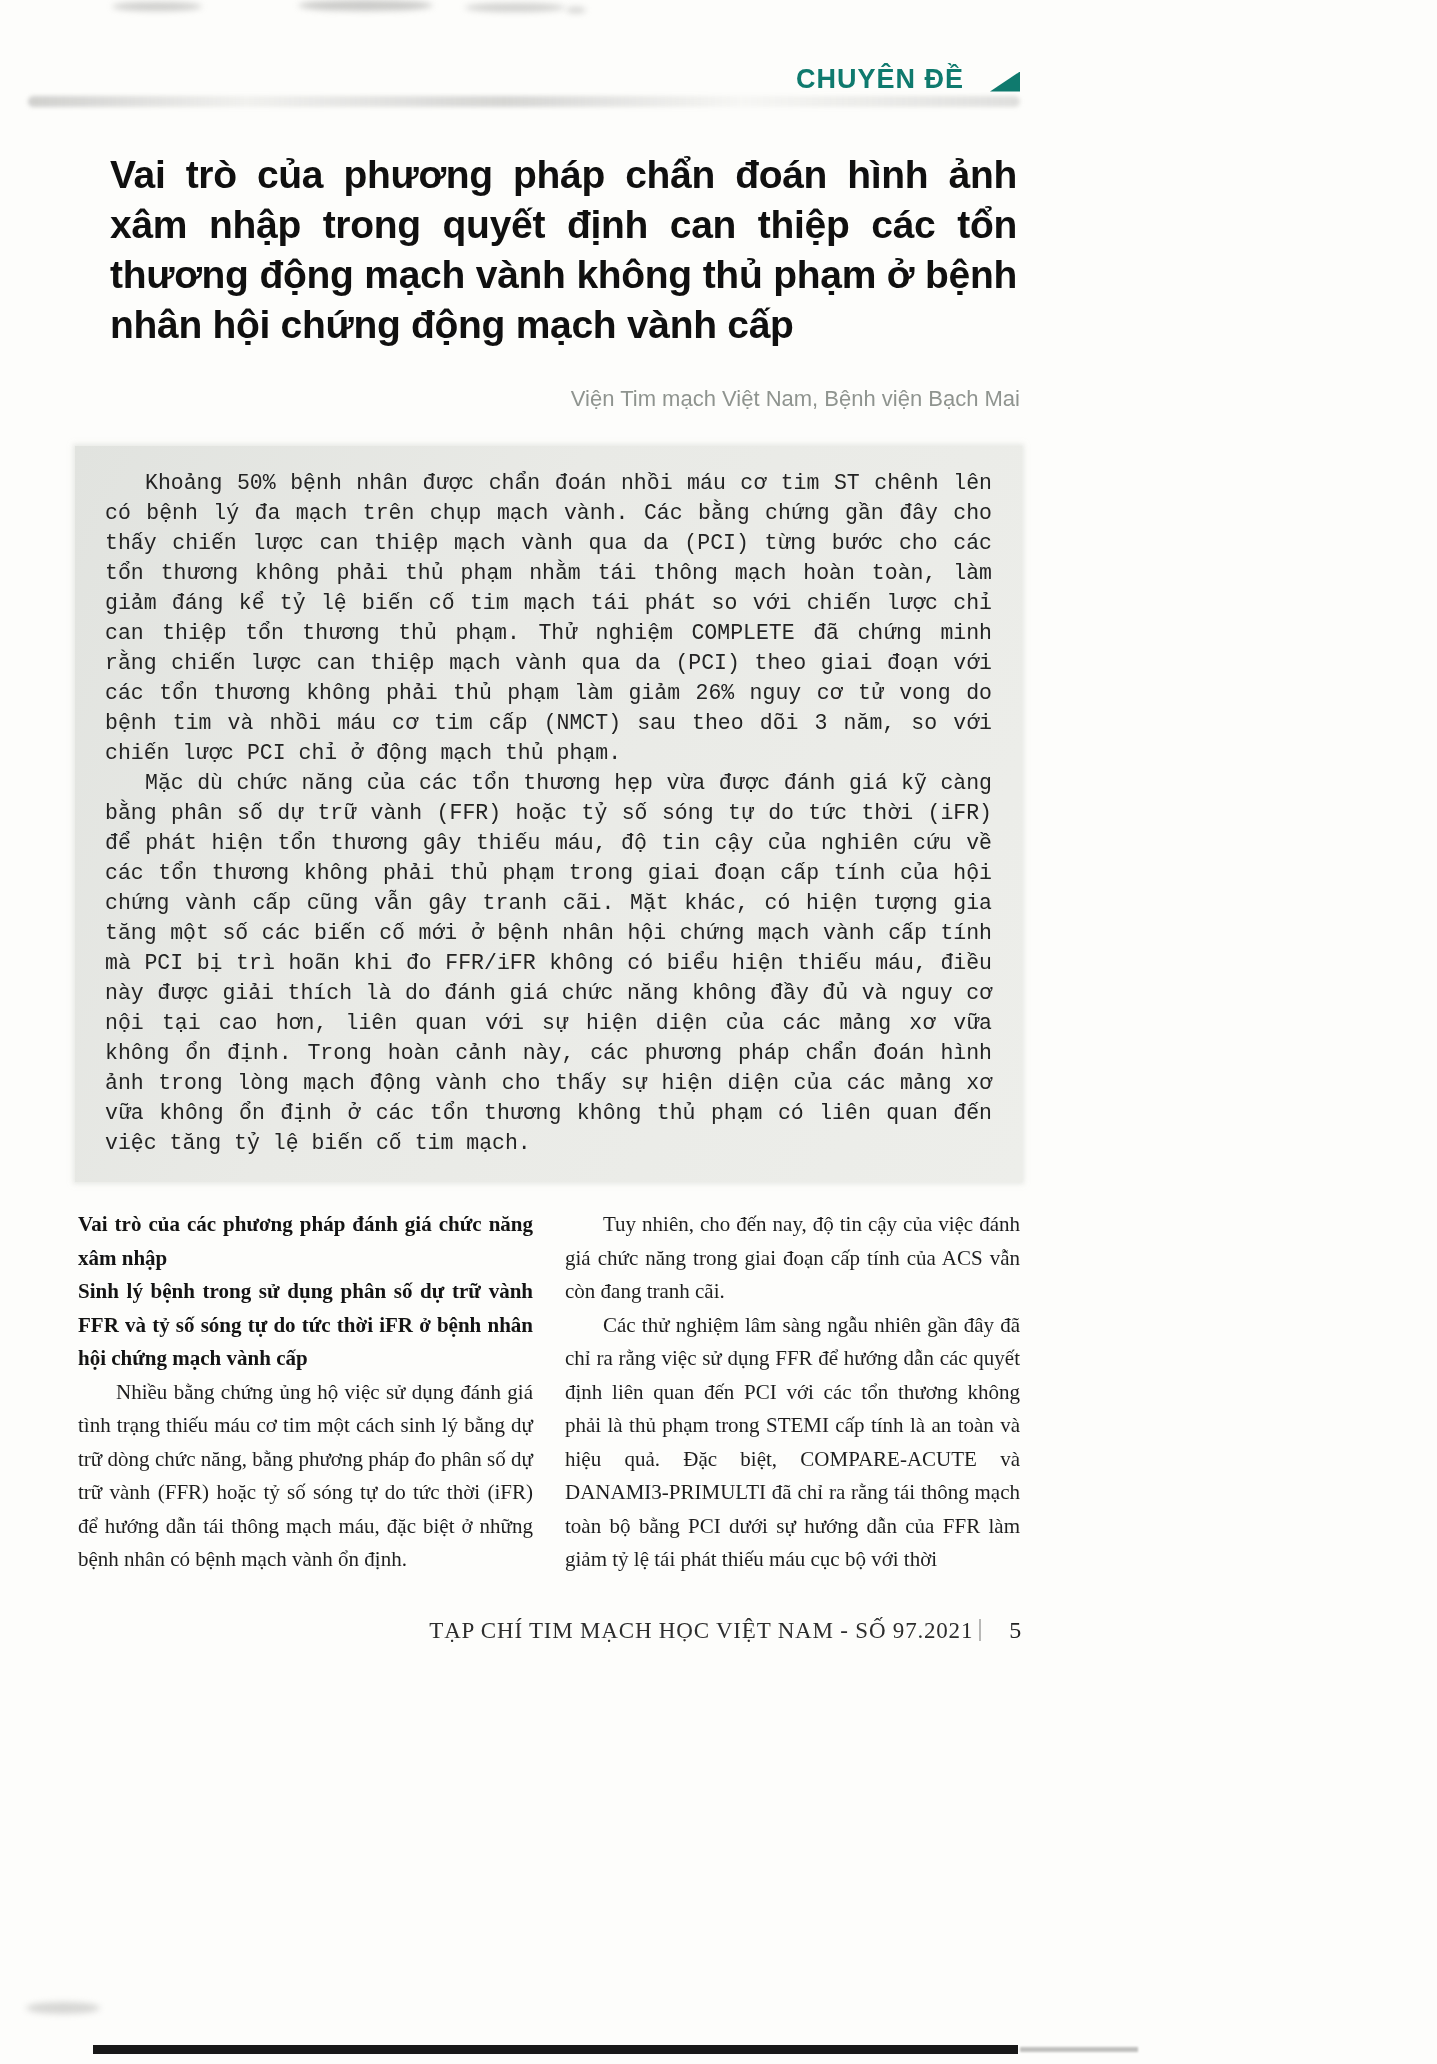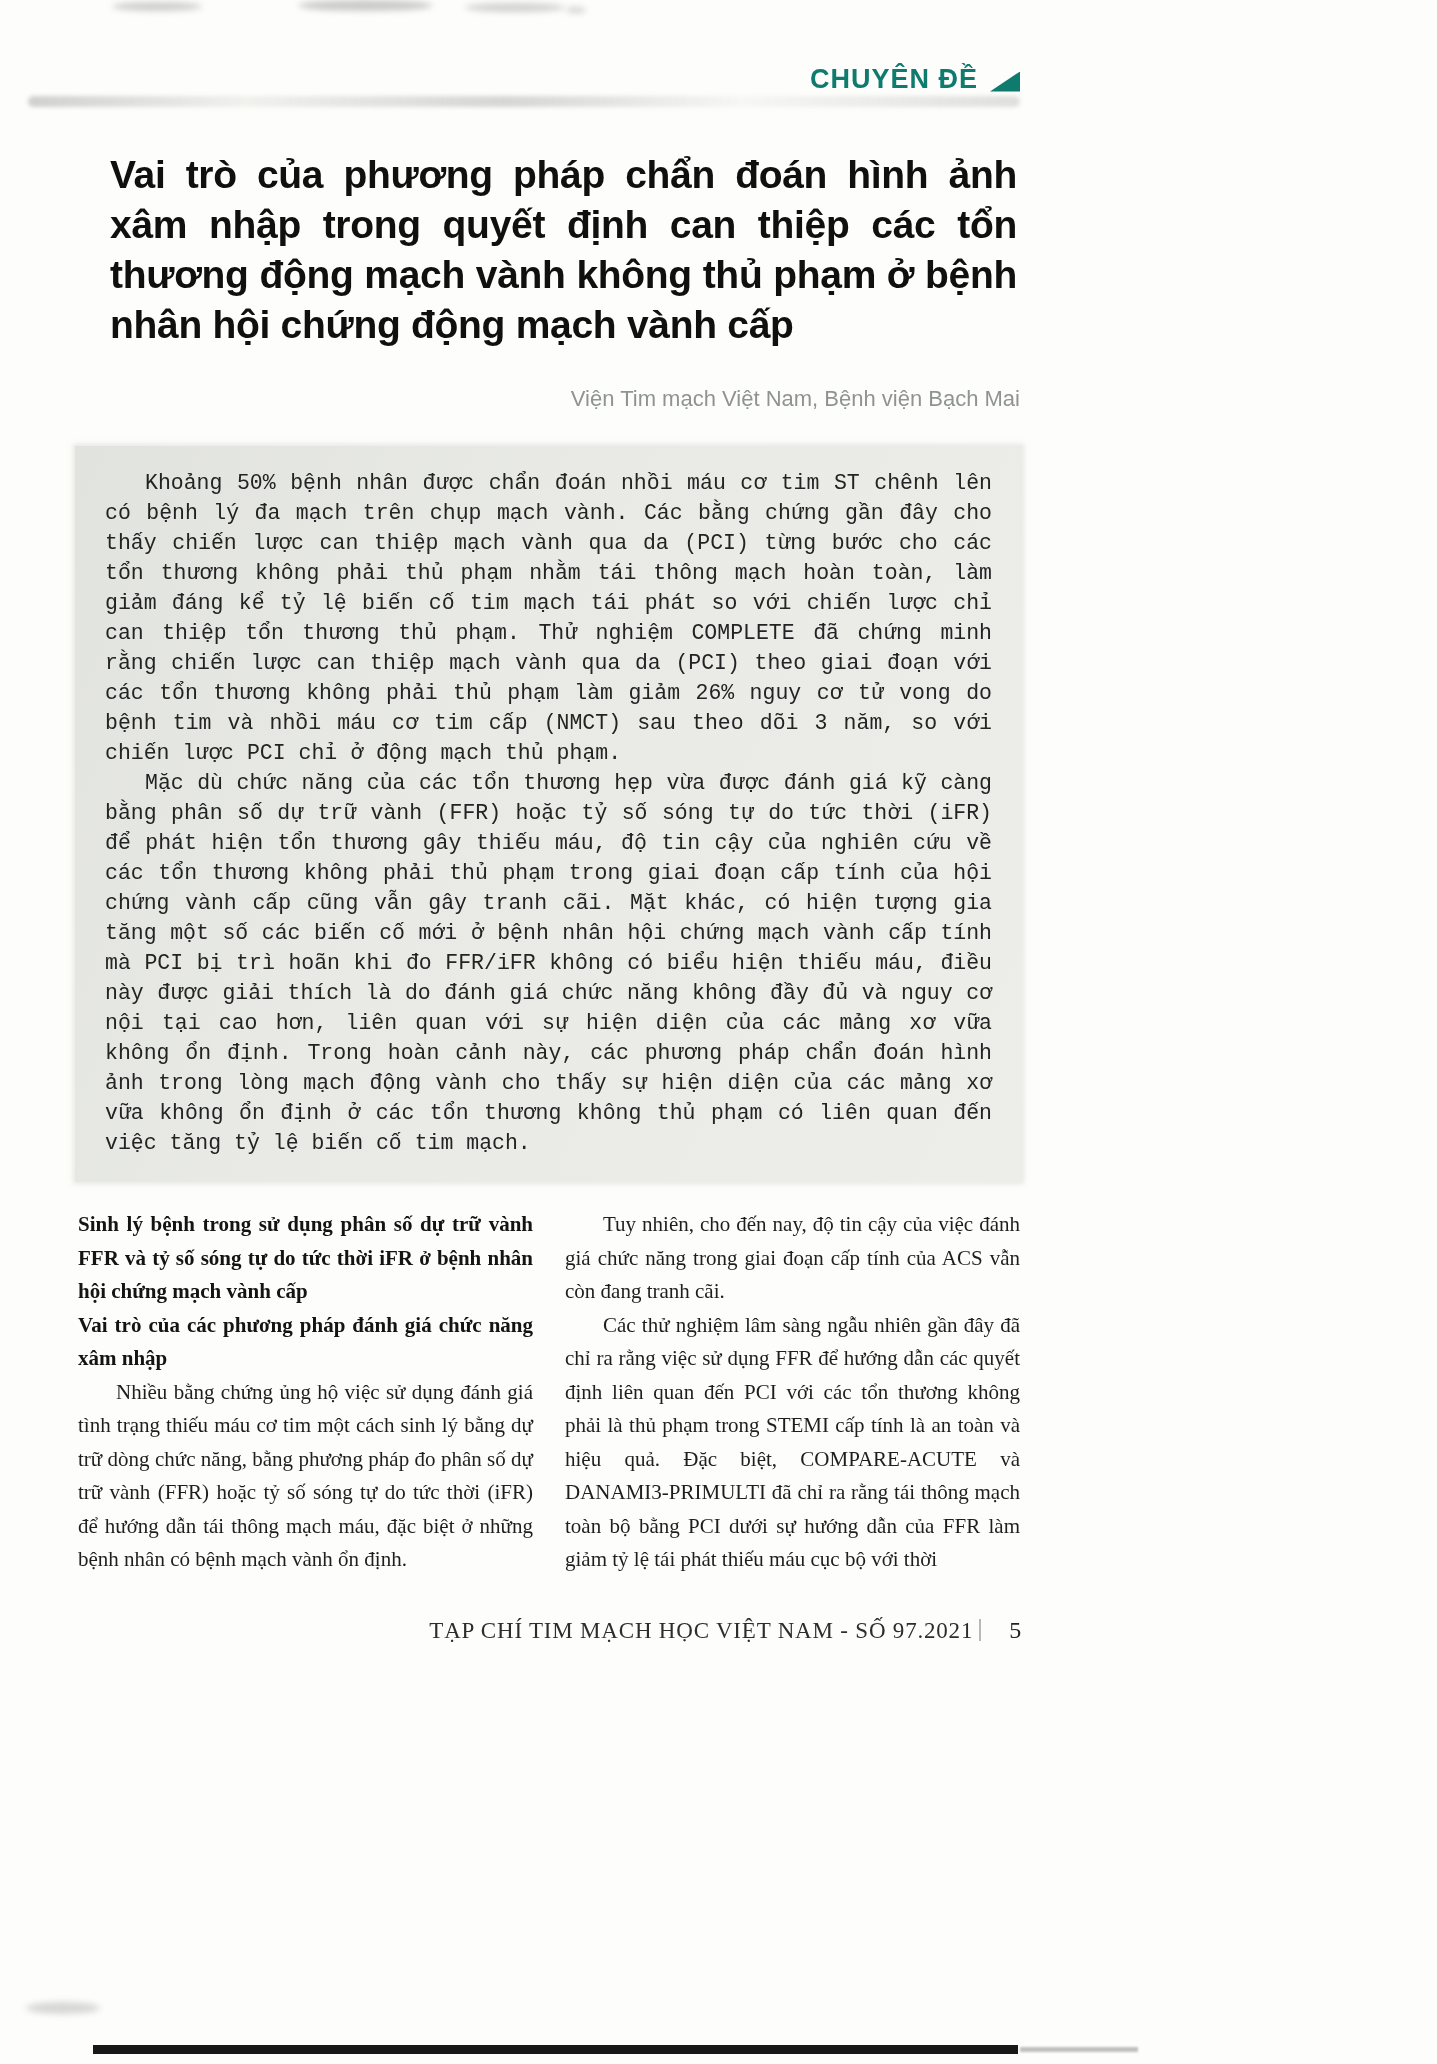--- a/index.html
+++ b/index.html
@@ -28,21 +28,21 @@
       rgba(150,150,148,.38) 48%, rgba(200,200,198,.12) 72%,
       rgba(155,155,152,.30) 100%);
     filter:blur(2px); border-radius:6px;
   }
   .bottom-bar  { position:absolute; top:2045px; left:93px;  width:925px; height:9px; background:#181818; }
   .bottom-tail { position:absolute; top:2047px; left:1020px; width:118px; height:5px; background:#8e8e8c; opacity:.55; filter:blur(1px); }
 
   
   .kicker {
     position:absolute; top:64px; right:417px;
-    display:flex; align-items:center; gap:12px;
+    display:flex; align-items:center; gap:26px;
     font-family:"Liberation Sans", sans-serif;
     font-weight:bold; font-size:27px; letter-spacing:1px;
     color:#0f7a6e;
   }
   .kicker-icon {
     width:30px; height:20px; background:#0f7a6e;
     clip-path:polygon(100% 0, 100% 100%, 0 100%);
     margin-top:4px;
   }
 
@@ -121,22 +121,22 @@
     <div class="affiliation">Viện Tim mạch Việt Nam, Bệnh viện Bạch Mai</div>
   </div>
 
   <div class="abstract">
     <p>Khoảng 50% bệnh nhân được chẩn đoán nhồi máu cơ tim ST chênh lên có bệnh lý đa mạch trên chụp mạch vành. Các bằng chứng gần đây cho thấy chiến lược can thiệp mạch vành qua da (PCI) từng bước cho các tổn thương không phải thủ phạm nhằm tái thông mạch hoàn toàn, làm giảm đáng kể tỷ lệ biến cố tim mạch tái phát so với chiến lược chỉ can thiệp tổn thương thủ phạm. Thử nghiệm COMPLETE đã chứng minh rằng chiến lược can thiệp mạch vành qua da (PCI) theo giai đoạn với các tổn thương không phải thủ phạm làm giảm 26% nguy cơ tử vong do bệnh tim và nhồi máu cơ tim cấp (NMCT) sau theo dõi 3 năm, so với chiến lược PCI chỉ ở động mạch thủ phạm.</p>
     <p>Mặc dù chức năng của các tổn thương hẹp vừa được đánh giá kỹ càng bằng phân số dự trữ vành (FFR) hoặc tỷ số sóng tự do tức thời (iFR) để phát hiện tổn thương gây thiếu máu, độ tin cậy của nghiên cứu về các tổn thương không phải thủ phạm trong giai đoạn cấp tính của hội chứng vành cấp cũng vẫn gây tranh cãi. Mặt khác, có hiện tượng gia tăng một số các biến cố mới ở bệnh nhân hội chứng mạch vành cấp tính mà PCI bị trì hoãn khi đo FFR/iFR không có biểu hiện thiếu máu, điều này được giải thích là do đánh giá chức năng không đầy đủ và nguy cơ nội tại cao hơn, liên quan với sự hiện diện của các mảng xơ vữa không ổn định. Trong hoàn cảnh này, các phương pháp chẩn đoán hình ảnh trong lòng mạch động vành cho thấy sự hiện diện của các mảng xơ vữa không ổn định ở các tổn thương không thủ phạm có liên quan đến việc tăng tỷ lệ biến cố tim mạch.</p>
   </div>
 
   <div class="columns">
     <div class="col">
+      <h3>Vai trò của các phương pháp đánh giá chức năng xâm nhập</h3>
       <h3>Sinh lý bệnh trong sử dụng phân số dự trữ vành FFR và tỷ số sóng tự do tức thời iFR ở bệnh nhân hội chứng mạch vành cấp</h3>
-      <h3>Vai trò của các phương pháp đánh giá chức năng xâm nhập</h3>
       <p>Nhiều bằng chứng ủng hộ việc sử dụng đánh giá tình trạng thiếu máu cơ tim một cách sinh lý bằng dự trữ dòng chức năng, bằng phương pháp đo phân số dự trữ vành (FFR) hoặc tỷ số sóng tự do tức thời (iFR) để hướng dẫn tái thông mạch máu, đặc biệt ở những bệnh nhân có bệnh mạch vành ổn định.</p>
     </div>
     <div class="col">
       <p>Tuy nhiên, cho đến nay, độ tin cậy của việc đánh giá chức năng trong giai đoạn cấp tính của ACS vẫn còn đang tranh cãi.</p>
       <p>Các thử nghiệm lâm sàng ngẫu nhiên gần đây đã chỉ ra rằng việc sử dụng FFR để hướng dẫn các quyết định liên quan đến PCI với các tổn thương không phải là thủ phạm trong STEMI cấp tính là an toàn và hiệu quả. Đặc biệt, COMPARE-ACUTE và DANAMI3-PRIMULTI đã chỉ ra rằng tái thông mạch toàn bộ bằng PCI dưới sự hướng dẫn của FFR làm giảm tỷ lệ tái phát thiếu máu cục bộ với thời</p>
     </div>
   </div>
 
   <div class="footer">
     <span>TẠP CHÍ TIM MẠCH HỌC VIỆT NAM - SỐ 97.2021</span><span class="footer-divider"></span><span class="page-number">5</span>

